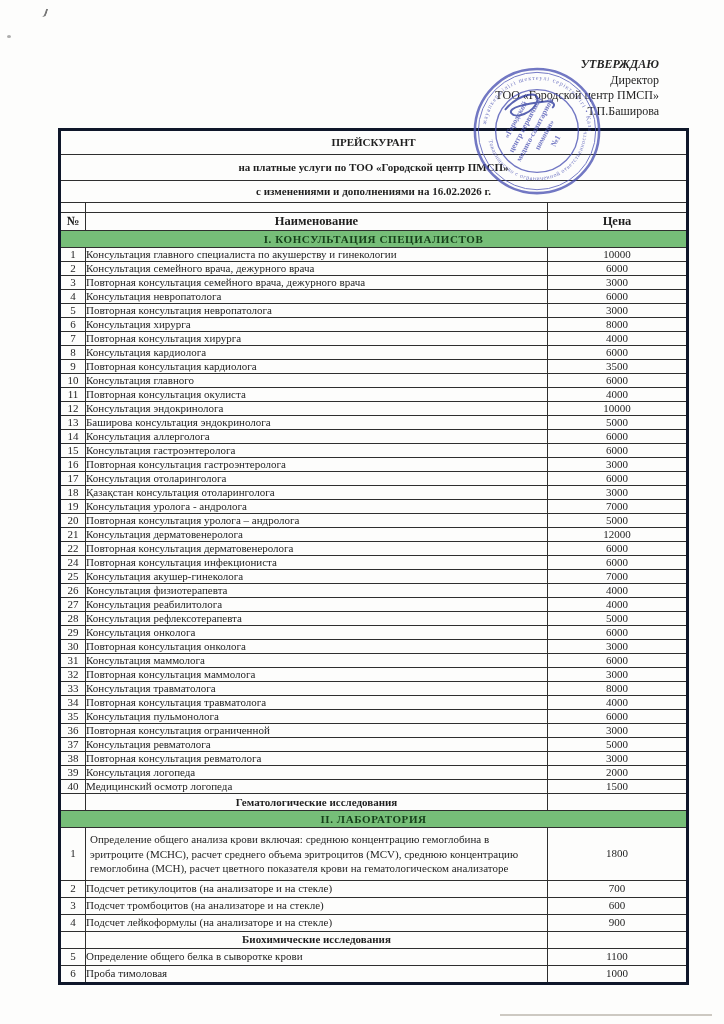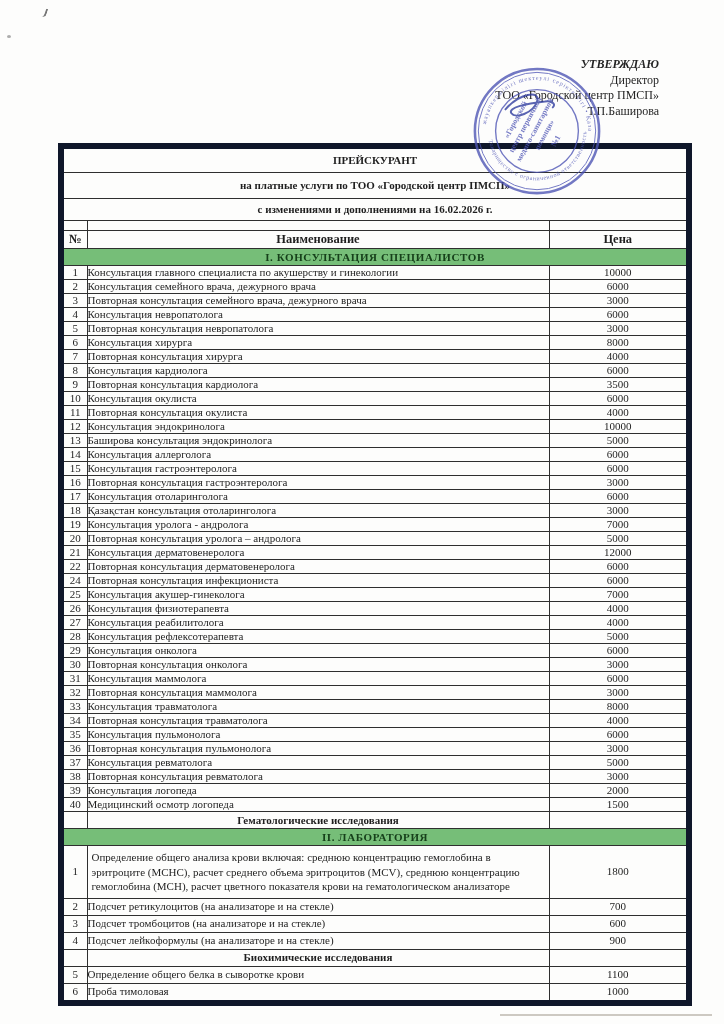--- a/index.html
+++ b/index.html
@@ -13,21 +13,21 @@
 
   
   .approval{position:absolute;top:57px;right:78px;text-align:right;font-size:12px;line-height:15.5px;color:#242424;z-index:2;}
   .approval .l1{font-style:italic;font-weight:bold;}
 
   
   .stamp{position:absolute;left:466px;top:64px;width:142px;height:138px;z-index:5;opacity:.78;pointer-events:none;}
 
   
   table.price{position:absolute;left:58px;top:128px;width:628px;border-collapse:collapse;table-layout:fixed;z-index:1;}
-  table.price{border:6px solid #0f172a;margin-top:15px;}
+  table.price{border:3px solid #0f172a;}
   table.price td{border:1px solid #2f2f2f;padding:0;vertical-align:middle;font-size:11px;line-height:13px;overflow:hidden;}
   col.c-num{width:26px;}
   col.c-name{width:462px;}
   col.c-price{width:140px;}
 
   td.title-cell{text-align:center;font-weight:bold;}
   .t1{font-size:15px;height:23px;}
   .t2{font-size:14.5px;height:25px;}
   .t3{font-size:14px;height:21px;}
   tr.spacer td{height:9px;}
@@ -157,21 +157,21 @@
           <td class="name">Консультация кардиолога</td>
           <td class="price">6000</td>
         </tr>
         <tr>
           <td class="num">9</td>
           <td class="name">Повторная консультация кардиолога</td>
           <td class="price">3500</td>
         </tr>
         <tr>
           <td class="num">10</td>
-          <td class="name">Консультация окулиста</td>
+          <td class="name">Консультация главного</td>
           <td class="price">6000</td>
         </tr>
         <tr>
           <td class="num">11</td>
           <td class="name">Повторная консультация окулиста</td>
           <td class="price">4000</td>
         </tr>
         <tr>
           <td class="num">12</td>
           <td class="name">Консультация эндокринолога</td>
@@ -282,21 +282,21 @@
           <td class="name">Повторная консультация травматолога</td>
           <td class="price">4000</td>
         </tr>
         <tr>
           <td class="num">35</td>
           <td class="name">Консультация пульмонолога</td>
           <td class="price">6000</td>
         </tr>
         <tr>
           <td class="num">36</td>
-          <td class="name">Повторная консультация пульмонолога</td>
+          <td class="name">Повторная консультация ограниченной</td>
           <td class="price">3000</td>
         </tr>
         <tr>
           <td class="num">37</td>
           <td class="name">Консультация ревматолога</td>
           <td class="price">5000</td>
         </tr>
         <tr>
           <td class="num">38</td>
           <td class="name">Повторная консультация ревматолога</td>

